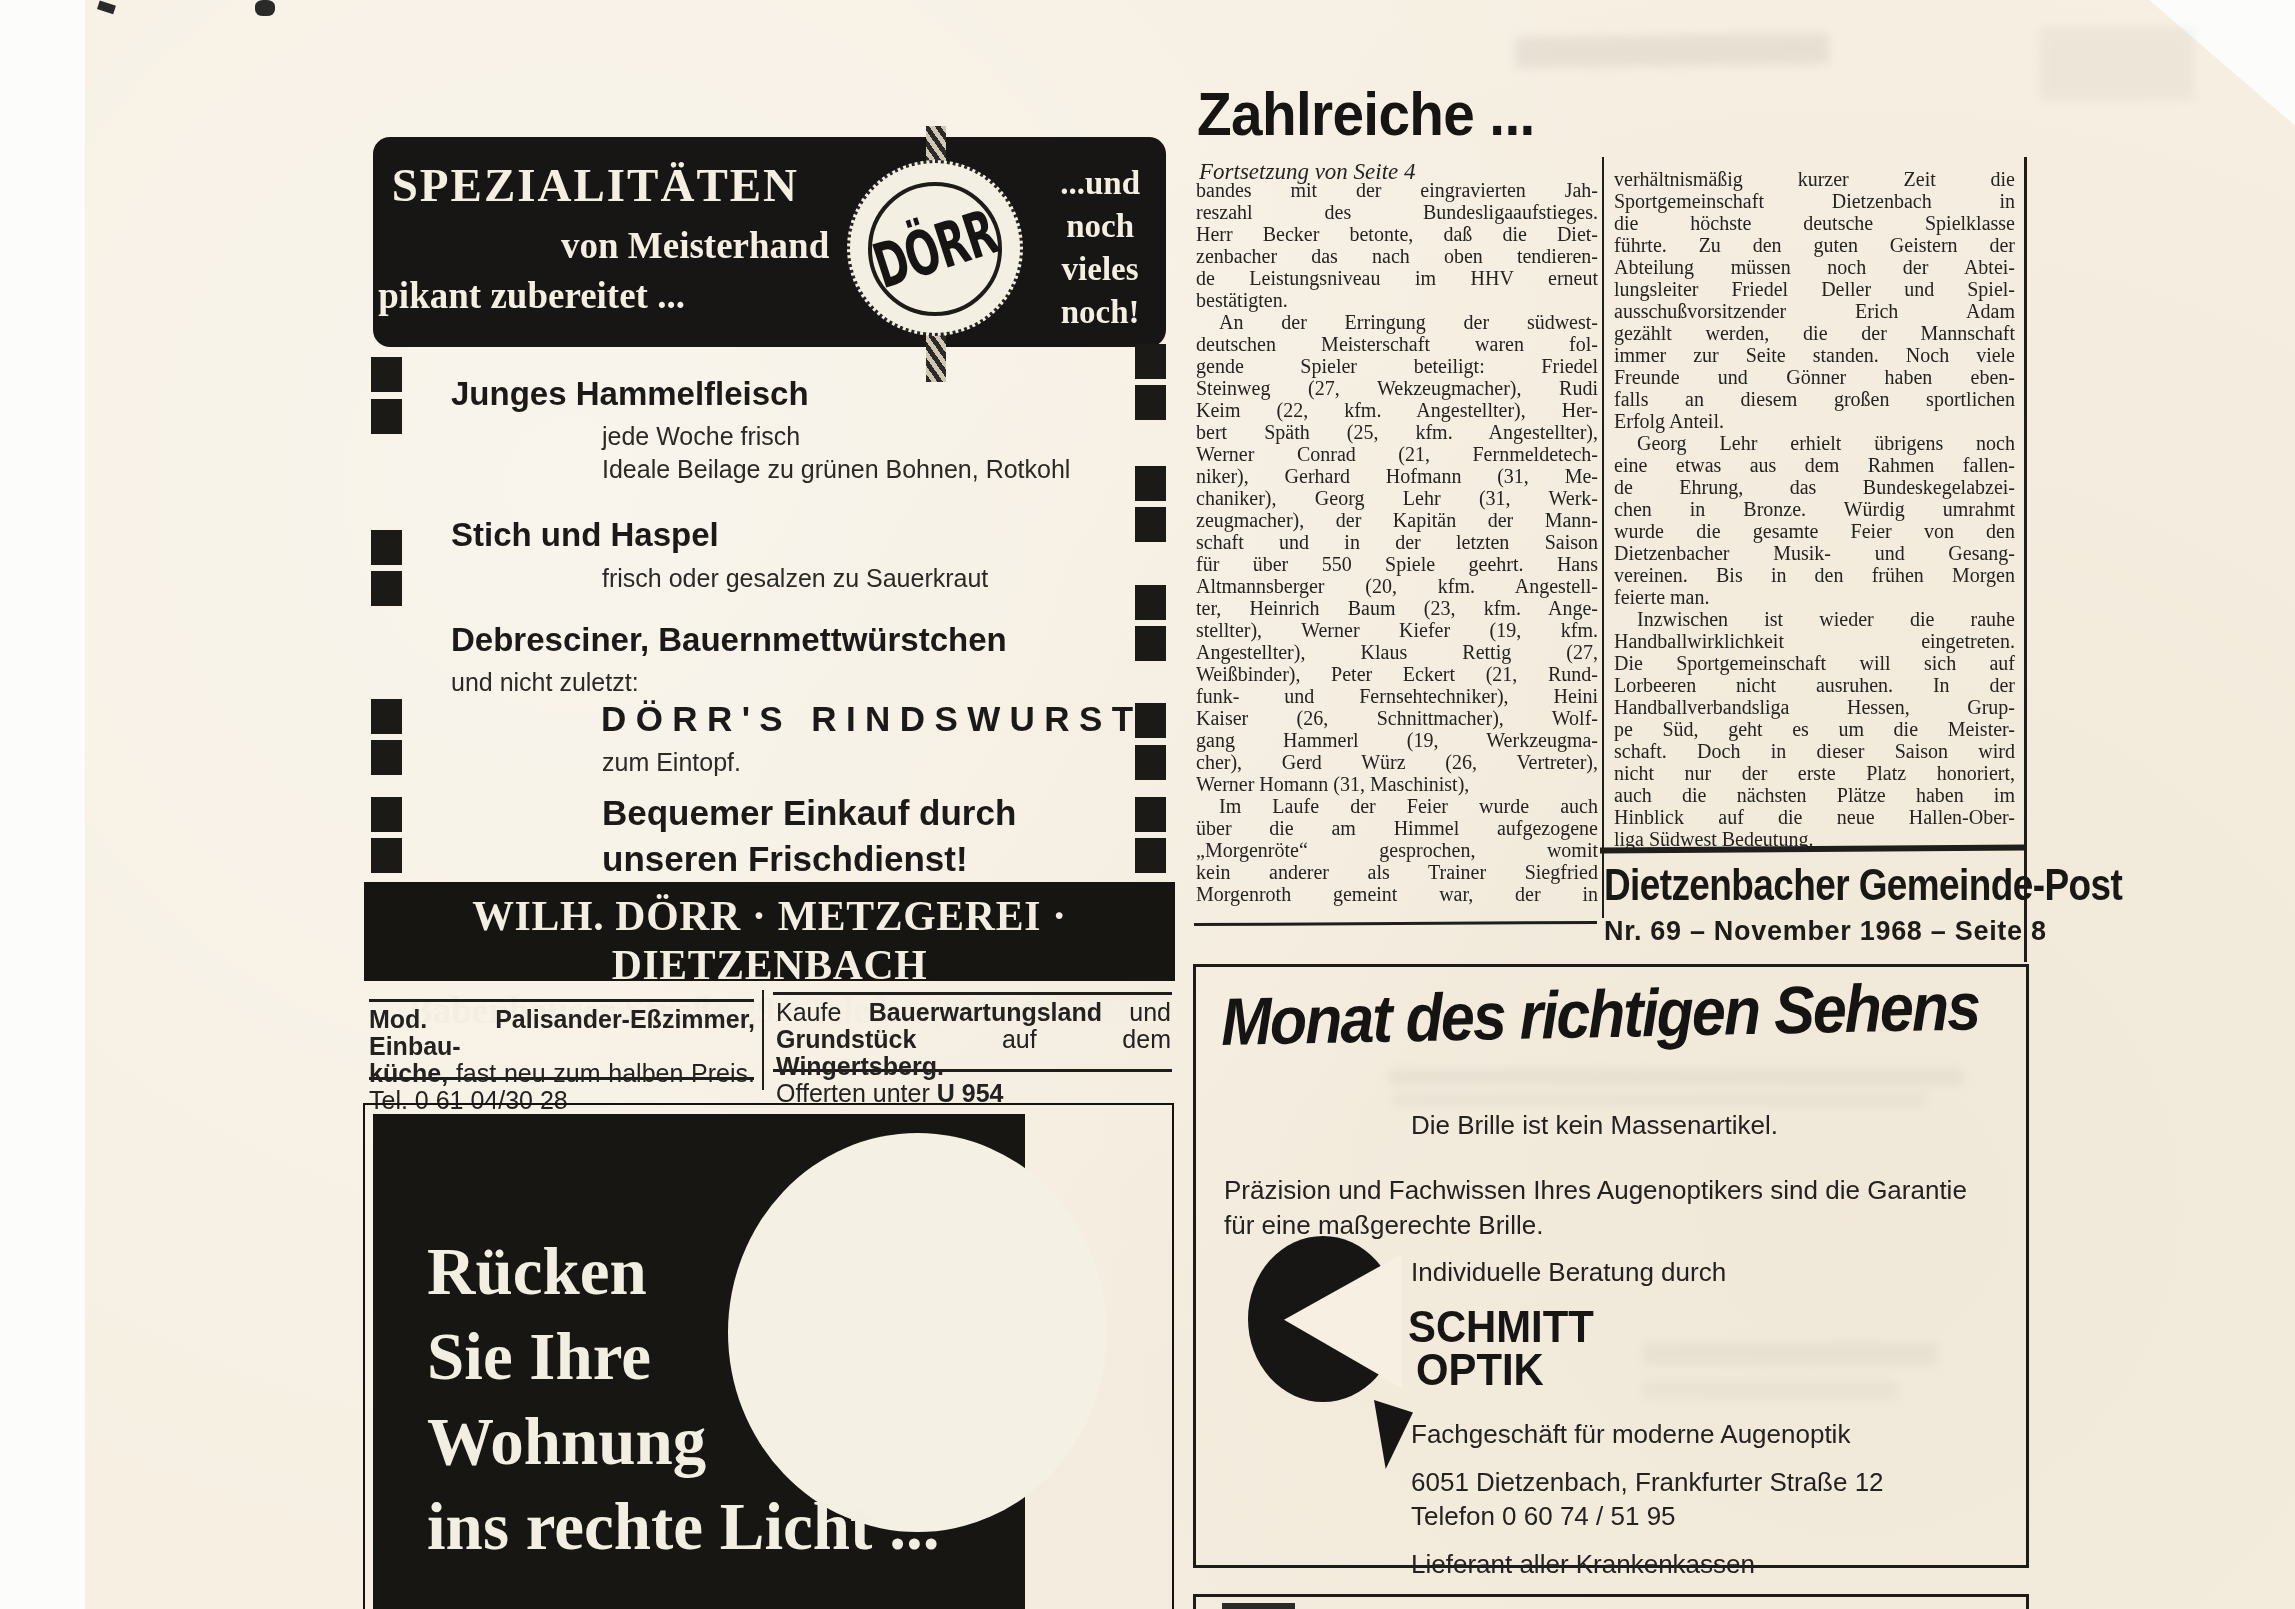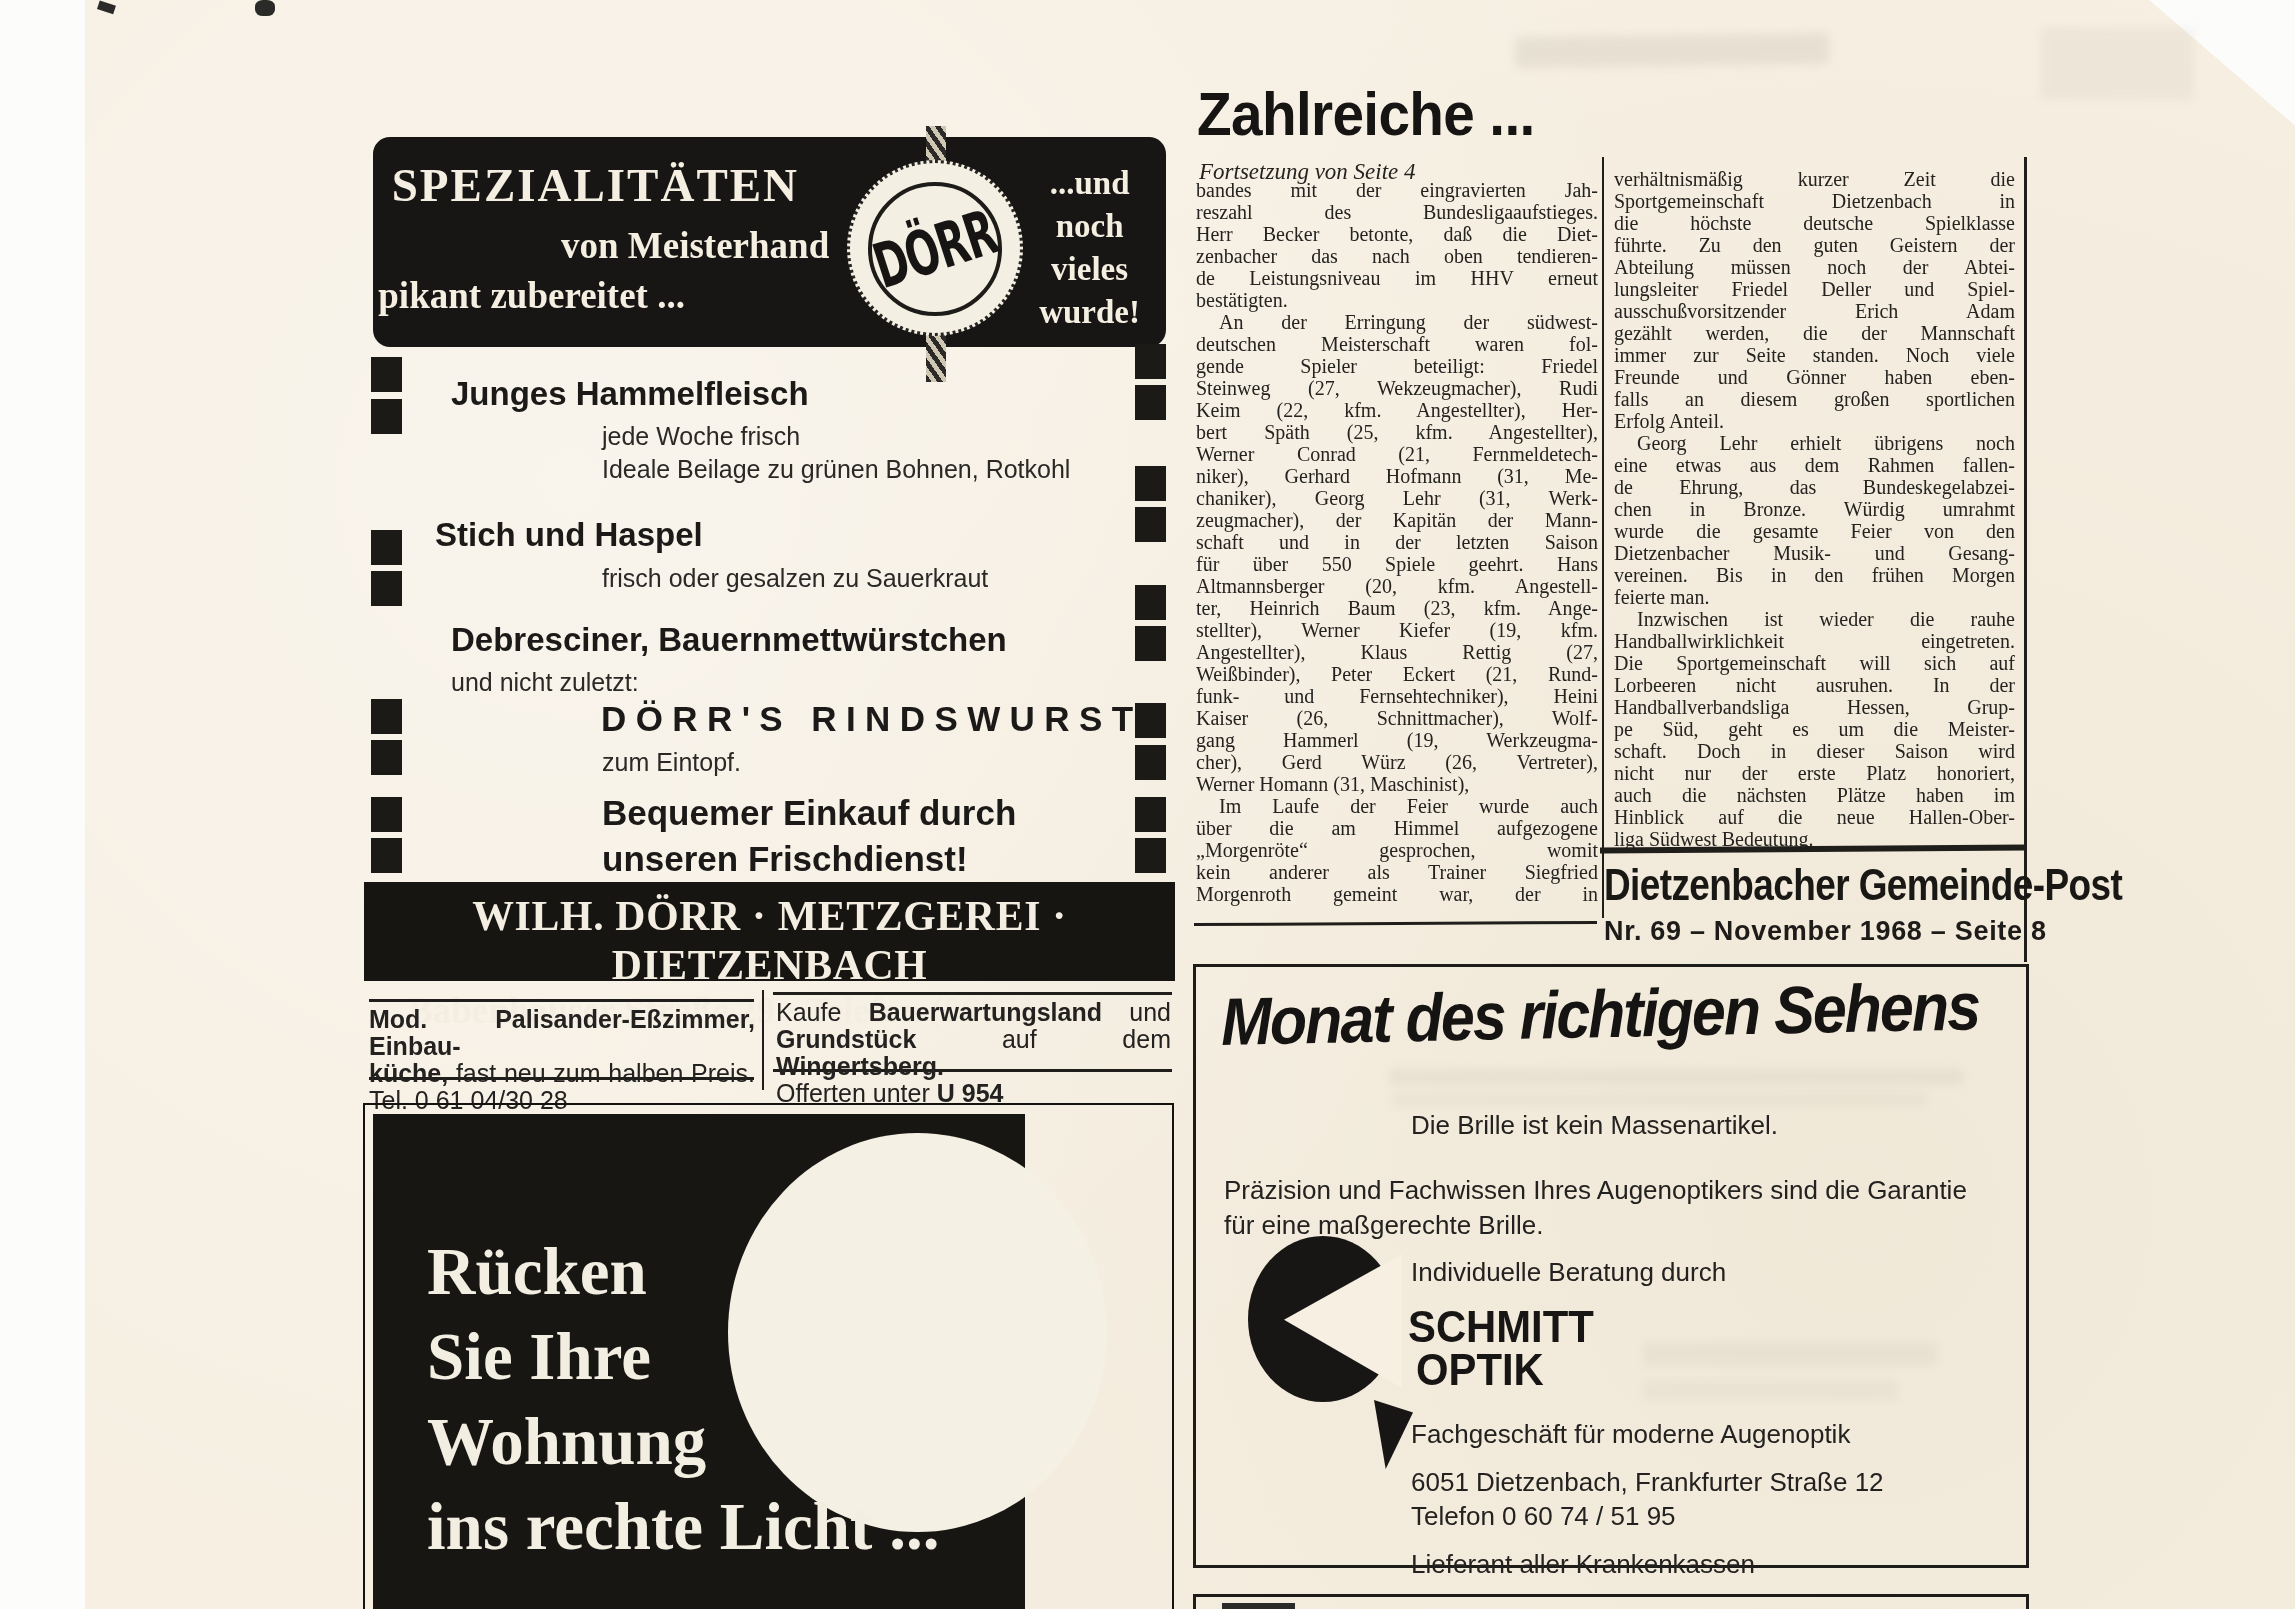--- a/index.html
+++ b/index.html
@@ -102,21 +102,21 @@
   <div class="ghost" style="left:1643px;top:1380px;width:254px;height:20px;opacity:.05;"></div>
 
   <div class="abs" id="doerr-bar">
     <div class="bar-text" style="left:18.7px;top:21.4px;font-size:47px;letter-spacing:2px;">SPEZIALITÄTEN</div>
     <div class="bar-text" style="left:188px;top:87px;font-size:37px;">von Meisterhand</div>
     <div class="bar-text" style="left:5.3px;top:137px;font-size:37px;">pikant zubereitet ...</div>
     <div id="doerr-right" class="abs" style="right:26px;top:25px;text-align:center;">
         <div class="serif" style="font-weight: bold; font-size: 33px; line-height: 43px; color: rgb(245, 239, 226);">...und</div>
         <div class="serif" style="font-weight: bold; font-size: 33px; line-height: 43px; color: rgb(245, 239, 226);">noch</div>
         <div class="serif" style="font-weight: bold; font-size: 33px; line-height: 43px; color: rgb(245, 239, 226);">vieles</div>
-        <div class="serif" style="font-weight: bold; font-size: 33px; line-height: 43px; color: rgb(245, 239, 226);">wurde!</div>
+        <div class="serif" style="font-weight: bold; font-size: 33px; line-height: 43px; color: rgb(245, 239, 226);">noch!</div>
       </div>
   </div>
 
   <div class="abs rope" style="left:926px;top:126px;height:37px;"></div>
   <div class="abs rope" style="left:926px;top:333px;height:49px;"></div>
   <div class="abs" id="seal-outer"></div>
   <div class="abs" id="seal-inner">
     <span id="seal-word">DÖRR</span>
   </div>
 
@@ -137,21 +137,21 @@
       <div class="perf" style="left: 1135px; top: 626px;"></div>
       <div class="perf" style="left: 1135px; top: 703px;"></div>
       <div class="perf" style="left: 1135px; top: 745px;"></div>
       <div class="perf" style="left: 1135px; top: 797px;"></div>
       <div class="perf" style="left: 1135px; top: 838px;"></div>
     </div>
   <div id="products">
       <div class="prodname" style="position: absolute; left: 451px; top: 375px;">Junges Hammelfleisch</div>
       <div class="proddesc" style="position: absolute; left: 602px; top: 422px;">jede Woche frisch</div>
       <div class="proddesc" style="position: absolute; left: 602px; top: 455px;">Ideale Beilage zu grünen Bohnen, Rotkohl</div>
-      <div class="prodname" style="position: absolute; left: 435px; top: 516px; text-align: right;">Stich und Haspel</div>
+      <div class="prodname" style="position: absolute; left: 451px; top: 516px; text-align: right;">Stich und Haspel</div>
       <div class="proddesc" style="position: absolute; left: 602px; top: 564px;">frisch oder gesalzen zu Sauerkraut</div>
       <div class="prodname" style="position: absolute; left: 451px; top: 621px;">Debresciner, Bauernmettwürstchen</div>
       <div class="proddesc" style="position: absolute; left: 451px; top: 668px;">und nicht zuletzt:</div>
       <div class="prodname" style="position: absolute; left: 601px; top: 699px; letter-spacing: 9.4px; font-size: 35px;">DÖRR'S RINDSWURST</div>
       <div class="proddesc" style="position: absolute; left: 602px; top: 748px;">zum Eintopf.</div>
       <div class="prodname" style="position: absolute; left: 602px; top: 793px; font-size: 35px;">Bequemer Einkauf durch</div>
       <div class="prodname" style="position: absolute; left: 602px; top: 839px; font-size: 35px;">unseren Frischdienst!</div>
     </div>
 
   <div class="abs" id="doerr-footer">

